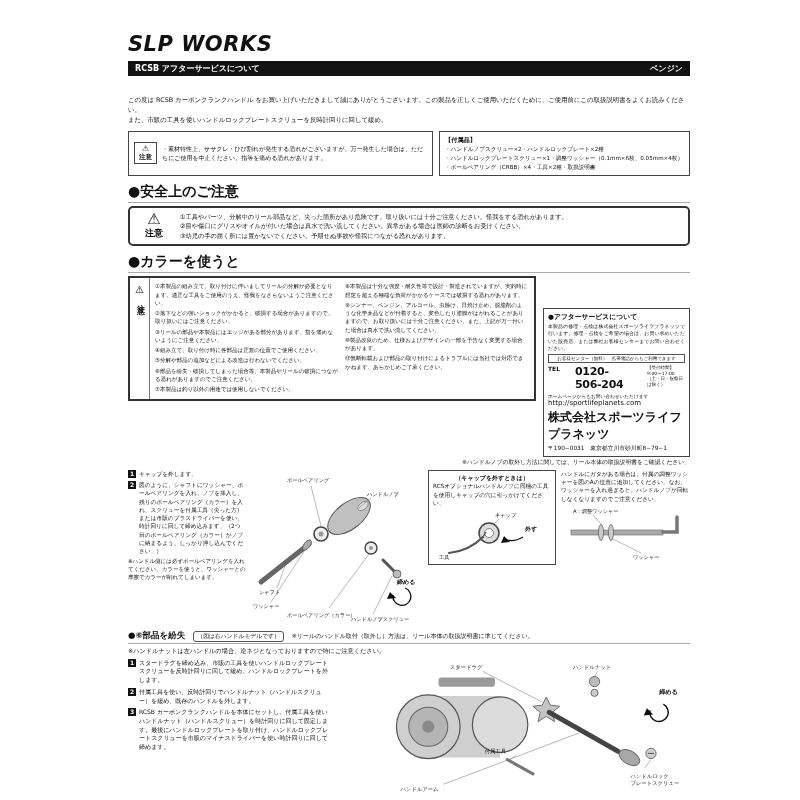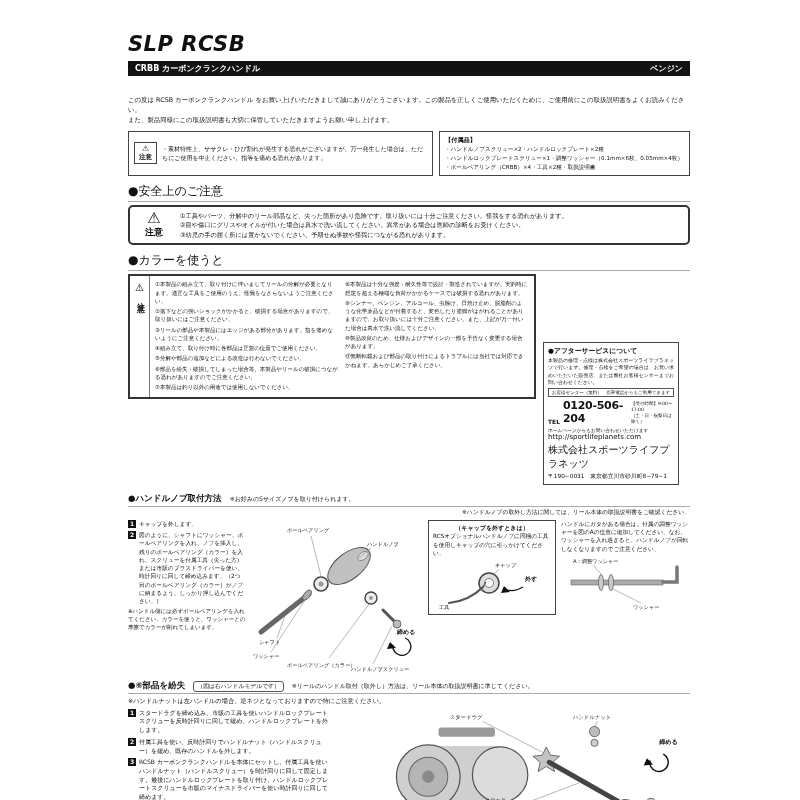--- a/index.html
+++ b/index.html
@@ -10,45 +10,45 @@
   .titlebar{margin-top:5px;background:#121212;color:#fff;height:15px;display:flex;
     justify-content:space-between;align-items:center;padding:0 7px;font-size:8px;font-weight:bold}
   .intro{margin-top:20px;font-size:6.4px;line-height:1.55}
   .row1{display:flex;gap:6px;margin-top:5px;align-items:stretch}
   .caution-box{width:305px;border:1px solid #444;padding:3px 5px;display:flex;gap:5px;align-items:center}
   .caution-badge{border:1px solid #444;font-size:6.5px;font-weight:bold;padding:1px 4px;text-align:center;line-height:1.2;flex:0 0 auto}
   .caution-badge .warn-glyph{display:block;font-size:8px}
   .caution-text{font-size:6px;line-height:1.5}
   .acc-box{flex:1;border:1px solid #444;padding:3px 5px;font-size:5.6px;line-height:1.6}
   .acc-title{font-weight:bold;font-size:6.2px}
-  .sec-h{margin-top:7px;font-size:12px;font-weight:normal;border-bottom:1px solid #aaa;padding-bottom:1px}
+  .sec-h{margin-top:7px;font-size:14px;font-weight:bold;border-bottom:1px solid #aaa;padding-bottom:1px}
   .safety-box{margin-top:3px;border:2px solid #333;border-radius:5px;padding:4px 7px;display:flex;align-items:center;gap:9px}
   .warn-big{flex:0 0 34px;text-align:center}
   .warn-big .tri{font-size:15px;line-height:1}
   .warn-big .lbl{font-size:9px;font-weight:bold}
   .safety-items{font-size:6.2px;line-height:1.55}
   .usage-row{display:flex;gap:7px;margin-top:3px;align-items:flex-start}
   .usage-box{width:408px;border:2px solid #333;display:flex}
   .usage-side{flex:0 0 20px;border-right:1px solid #777;display:flex;flex-direction:column;align-items:center;padding-top:6px;gap:3px}
   .usage-side .tri{font-size:10px}
   .usage-side .vlabel{font-size:8px;font-weight:bold;writing-mode:vertical-rl;letter-spacing:2px}
   .usage-cols{display:flex;gap:7px;padding:4px 5px}
   .usage-col{width:183px;font-size:5.5px;line-height:1.5}
   .usage-col div{margin-bottom:2px}
-  .after-box{width:136px;border:1px solid #444;margin-top:68px;padding:3px 4px}
+  .after-box{width:147px;border:1px solid #444;margin-top:32px;padding:3px 4px}
   .after-title{font-size:6.8px;font-weight:bold}
   .after-body{font-size:4.9px;line-height:1.45;margin-top:1px;text-align:justify}
   .after-strip{border:1px solid #555;text-align:center;font-size:4.5px;padding:1px 0;margin-top:2px}
-  .tel-row{display:flex;align-items:flex-end;gap:3px;margin-top:2px}
+  .tel-row{display:flex;align-items:flex-start;gap:15px;margin-top:2px}
   .tel-label{font-size:6px;font-weight:bold}
   .tel-number{font-size:11px;font-weight:bold;letter-spacing:-.3px}
   .tel-hours{font-size:4.5px;line-height:1.3}
   .web-note{font-size:4.7px;margin-top:2px}
   .url{font-size:7px;font-weight:normal}
-  .company{font-size:10px;font-weight:normal;margin-top:2px}
+  .company{font-size:12px;font-weight:bold;margin-top:2px}
   .address{font-size:5.8px;margin-top:1px}
   .m-head{display:flex;align-items:baseline;gap:8px;margin-top:8px;border-bottom:1px solid #aaa;padding-bottom:1px}
   .m-head .t{font-size:8.5px;font-weight:bold}
   .m-head .n{font-size:6px}
   .m-head .boxed{border:1px solid #555;border-radius:3px;font-size:5.8px;padding:0 3px}
   .knob-subnote{text-align:right;font-size:5.8px;margin-top:1px}
   .knob-row{display:flex;gap:5px;margin-top:3px;align-items:flex-start}
   .knob-steps{width:118px;font-size:5.7px;line-height:1.45}
   .step{margin-bottom:3px;display:flex;gap:3px;align-items:flex-start}
   .stepnum{flex:0 0 8px;height:8px;background:#111;color:#fff;font-size:6px;text-align:center;line-height:8px;font-weight:bold}
@@ -64,30 +64,30 @@
   svg{display:block}
   svg text{font-family:"DejaVu Sans","Liberation Sans",sans-serif}
   .l{font-size:5.2px;fill:#111}
   .lb{font-size:6px;font-weight:bold;fill:#111}
 </style>
 </head>
 <body>
 
 <div class="doc">
 
-  <div class="logo">SLP RCSB</div>
+  <div class="logo">SLP WORKS</div>
 
   <div class="titlebar">
-    <span>CRBB カーボンクランクハンドル</span>
+    <span>RCSB アフターサービスについて</span>
     <span>ベンジン</span>
   </div>
 
   <div class="intro">
     <div>この度は RCSB カーボンクランクハンドル をお買い上げいただきまして誠にありがとうございます。この製品を正しくご使用いただくために、ご使用前にこの取扱説明書をよくお読みください。</div>
-    <div>また、製品同様にこの取扱説明書も大切に保管していただきますようお願い申し上げます。</div>
+    <div>また、市販の工具を使いハンドルロックプレートスクリューを反時計回りに回して緩め。</div>
   </div>
 
   <div class="row1">
     <div class="caution-box">
       <div class="caution-badge">
         <span class="warn-glyph">⚠</span>
         <span>注意</span>
       </div>
       <div class="caution-text">・素材特性上、ササクレ・ひび割れが発生する恐れがございますが、万一発生した場合は、ただちにご使用を中止ください。指等を痛める恐れがあります。</div>
     </div>
@@ -150,24 +150,20 @@
           <span>（土・日・祝祭日は除く）</span>
         </span>
       </div>
       <div class="web-note">ホームページからもお問い合わせいただけます</div>
       <div class="url">http://sportlifeplanets.com</div>
       <div class="company">株式会社スポーツライフプラネッツ</div>
       <div class="address">〒190−0031　東京都立川市砂川町8−79−1</div>
     </div>
   </div>
 
-  <div class="m-head">
-    <span class="t">●ハンドルノブ取付方法</span>
-    <span class="n">※お好みのSサイズノブを取り付けられます。</span>
-  </div>
   <div class="knob-subnote">※ハンドルノブの取外し方法に関しては、リール本体の取扱説明書をご確認ください。</div>
 
   <div class="knob-row">
     <div class="knob-steps">
       <div class="step">
         <span class="stepnum">1</span>
         <span>キャップを外します。</span>
       </div>
       <div class="step">
         <span class="stepnum">2</span>

